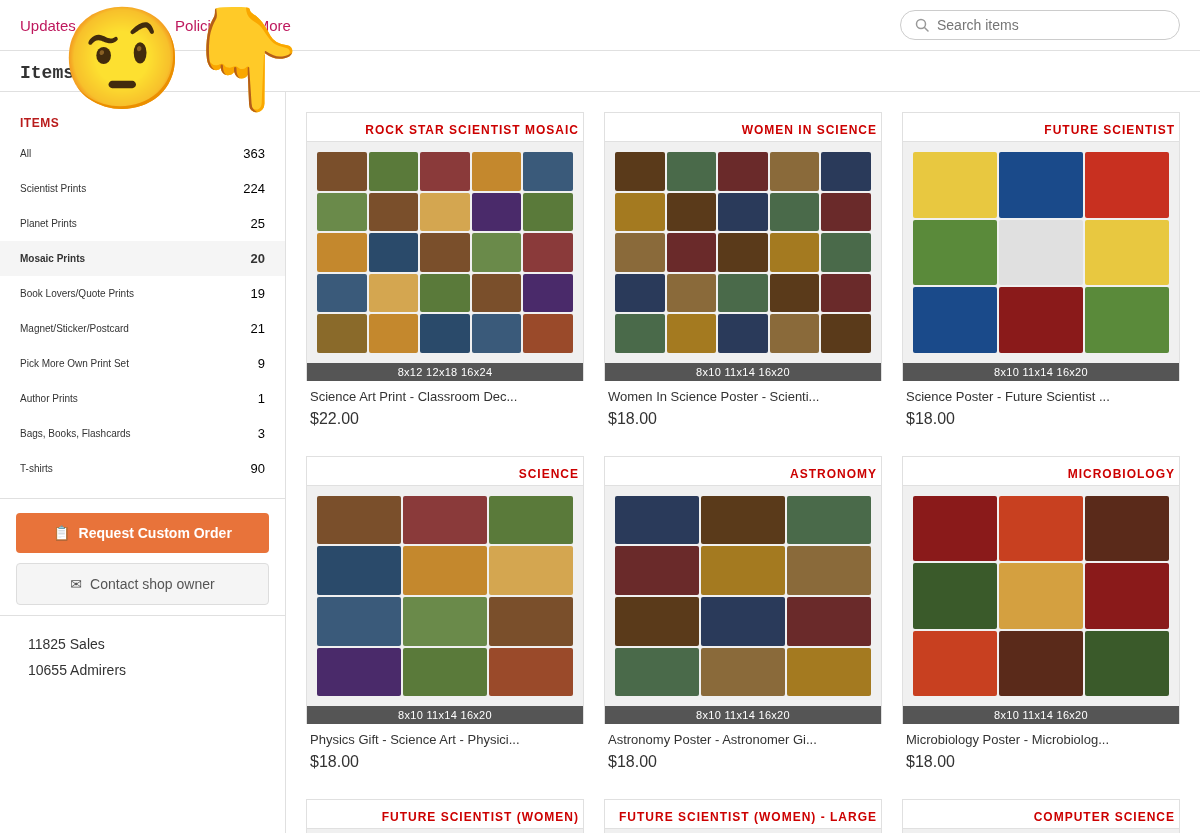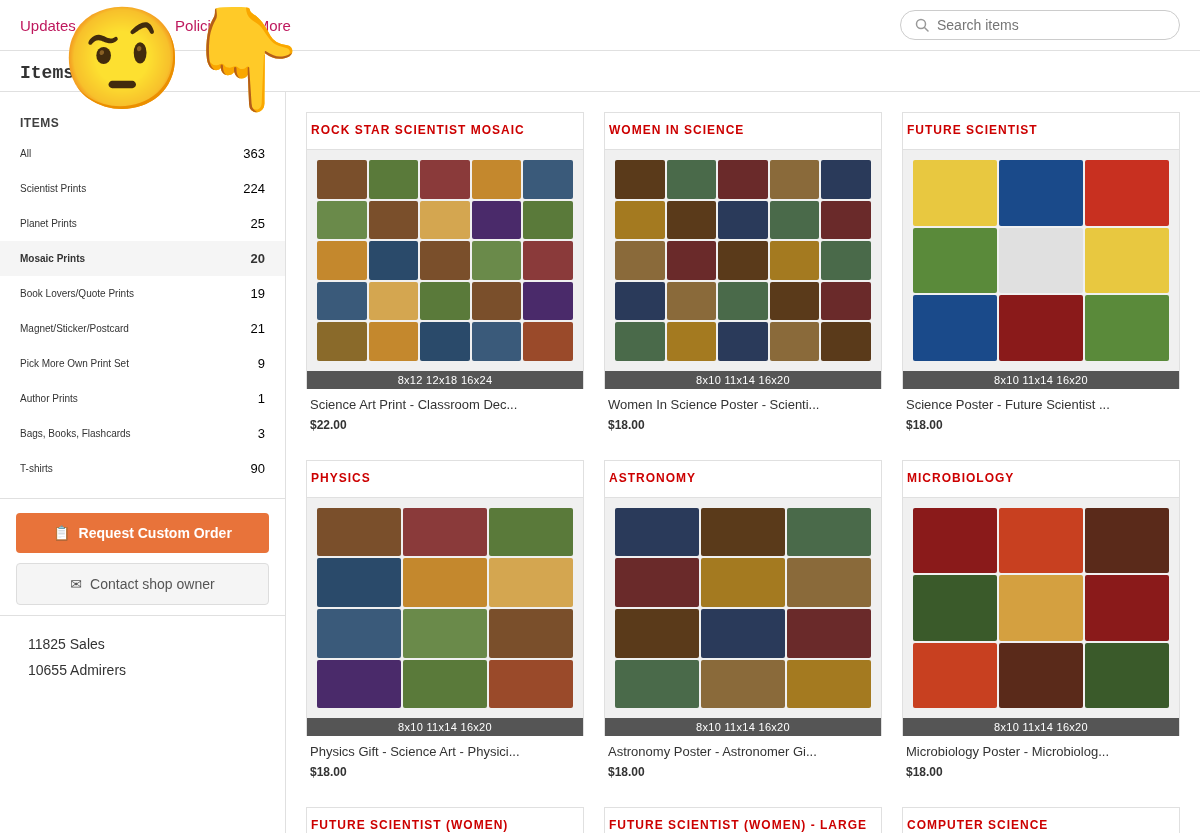--- a/index.html
+++ b/index.html
@@ -65,21 +65,21 @@
     
     .sidebar {
       width: 286px;
       min-width: 286px;
       border-right: 1px solid #e0e0e0;
       padding: 16px 0;
     }
     .sidebar-section-title {
       font-size: 12px;
       font-weight: 700;
-      color: #404040;
+      color: #b91c1c;
       text-transform: uppercase;
       padding: 8px 20px 6px 20px;
       letter-spacing: 0.5px;
     }
     .sidebar-item {
       display: flex;
       justify-content: space-between;
       align-items: center;
       padding: 10px 20px;
       cursor: pointer;
@@ -191,22 +191,22 @@
     .product-name {
       font-size: 13px;
       color: #333;
       margin-bottom: 4px;
       line-height: 1.3;
       white-space: nowrap;
       overflow: hidden;
       text-overflow: ellipsis;
     }
     .product-price {
-      font-size: 12px;
-      font-weight: 700;
+      font-size: 16px;
+      font-weight: 400;
       color: #333;
     }
 
     
     .c1 { background: #7a4f2b; }
     .c2 { background: #c4882d; }
     .c3 { background: #5a7a3a; }
     .c4 { background: #3a5a7a; }
     .c5 { background: #8a3a3a; }
     .c6 { background: #d4a650; }
@@ -235,23 +235,23 @@
     
     .m1 { background: #8a1a1a; }
     .m2 { background: #c84020; }
     .m3 { background: #5a2a1a; }
     .m4 { background: #3a5a2a; }
     .m5 { background: #d4a040; }
 
     .product-top-title {
       font-size: 12px;
       font-weight: 800;
-      text-align: left;
+      text-align: right;
       color: #cc0000;
-      padding: 10px 4px 12px 4px;
+      padding: 10px 4px 4px 4px;
       letter-spacing: 1px;
       background: #fff;
       border: 1px solid #e0e0e0;
       border-bottom: none;
     }
 
     
     .emoji-overlay {
       position: fixed;
       top: 0;
@@ -460,21 +460,21 @@
           </div>
           <div class="product-title-bar">8x10  11x14  16x20</div>
         </div>
         <div class="product-info">
           <div class="product-name">Science Poster - Future Scientist ...</div>
           <div class="product-price">$18.00</div>
         </div>
       </div>
 
       <div class="product-card">
-        <div class="product-top-title">PHYSICS</div>
+        <div class="product-top-title">SCIENCE</div>
         <div class="product-image-container">
           <div class="mosaic-placeholder">
             <div class="mosaic-inner grid-3x4">
               <div class="mosaic-cell c1"></div>
                 <div class="mosaic-cell c5"></div>
                 <div class="mosaic-cell c3"></div>
               <div class="mosaic-cell c8"></div>
                 <div class="mosaic-cell c2"></div>
                 <div class="mosaic-cell c6"></div>
               <div class="mosaic-cell c4"></div>

